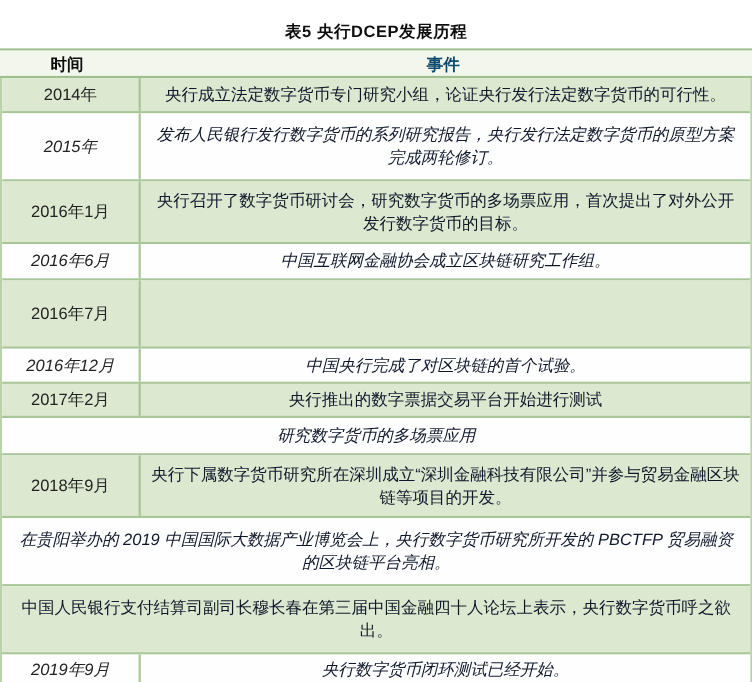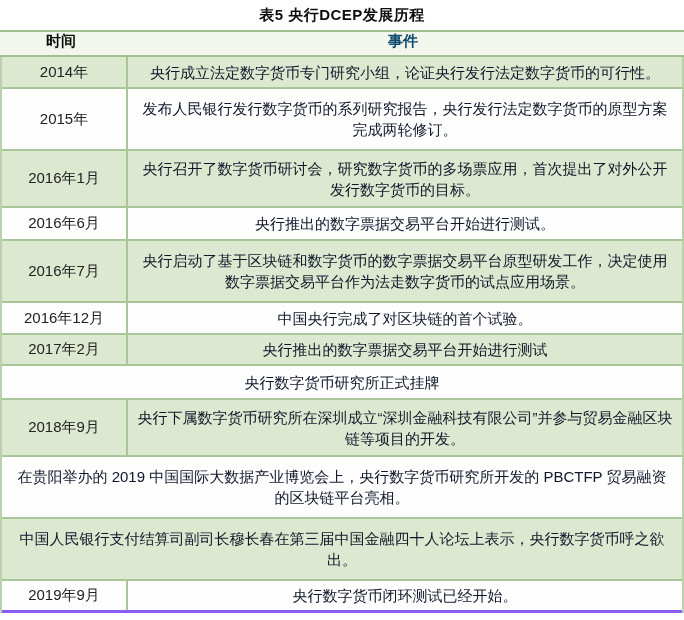--- a/index.html
+++ b/index.html
@@ -9,29 +9,29 @@
     font-family:"Liberation Sans","DejaVu Sans",sans-serif;
     color:#1f1f1f;
     position:relative;
     overflow:hidden;
   }
   .title{
     text-align:center;
     font-weight:bold;
     font-size:15px;
     color:#0d0d0d;
-    padding:6px 0 5px 0;
+    padding:20px 0 5px 0;
     letter-spacing:0.5px;
   }
   .table-wrap{
     border-top:2px solid #9fbf8e;
   }
   .header-row{
     display:flex;
-    align-items:flex-start;
+    align-items:flex-end;
     height:23px;
     background:#f2f6ec;
     border-bottom:2px solid #9fbf8e;
   }
   .header-time{
     width:122px;
     text-align:center;
     font-weight:bold;
     font-size:15px;
     color:#0d0d0d;
@@ -47,21 +47,21 @@
     border-left:2px solid #b9d2aa;
     border-right:2px solid #b9d2aa;
   }
   .row{
     display:flex;
     align-items:stretch;
     border-bottom:2px solid #a8c698;
   }
   .row:last-child{border-bottom:3px solid #8b5cf6;}
   .row.green{background:#dce9d0;}
-  .row.white{background:#fefefe;}
+  .row.white{background:#fefefe;font-style:italic;}
   .tcell{
     width:120px;
     border-right:2px solid #a8c698;
     display:flex;
     align-items:center;
     justify-content:center;
     font-size:15px;
     color:#222222;
     padding:2px 2px;
   }
@@ -106,40 +106,39 @@
       <div class="ecell">发布人民银行发行数字货币的系列研究报告，央行发行法定数字货币的原型方案完成两轮修订。</div>
     </div>
 
     <div class="row green" style="min-height:55px">
       <div class="tcell">2016年1月</div>
       <div class="ecell">央行召开了数字货币研讨会，研究数字货币的多场票应用，首次提出了对外公开发行数字货币的目标。</div>
     </div>
 
     <div class="row white" style="min-height:31px">
       <div class="tcell">2016年6月</div>
-      <div class="ecell">央行推出的数字票据交易平台开始进行测试。</div>
+      <div class="ecell">中国互联网金融协会成立区块链研究工作组。</div>
     </div>
 
     <div class="row green" style="min-height:60px">
       <div class="tcell">2016年7月</div>
-      <div class="ecell">央行启动了基于区块链和数字货币的数字票据交易平台原型研发工作，决定使用数字票据交易平台作为法走数字货币的试点应用场景。</div>
     </div>
 
     <div class="row white" style="min-height:30px">
       <div class="tcell">2016年12月</div>
       <div class="ecell">中国央行完成了对区块链的首个试验。</div>
     </div>
 
     <div class="row green" style="min-height:28px">
       <div class="tcell">2017年2月</div>
       <div class="ecell">央行推出的数字票据交易平台开始进行测试</div>
     </div>
 
     <div class="row white" style="min-height:32px">
-      <div class="ecell">央行数字货币研究所正式挂牌</div>
+      <div class="ecell">研究数字货币的多场票应用</div>
     </div>
 
     <div class="row green" style="min-height:55px">
       <div class="tcell">2018年9月</div>
       <div class="ecell">央行下属数字货币研究所在深圳成立“深圳金融科技有限公司”并参与贸易金融区块链等项目的开发。</div>
     </div>
 
     <div class="row white" style="min-height:60px">
       <div class="ecell">在贵阳举办的 2019 中国国际大数据产业博览会上，央行数字货币研究所开发的 PBCTFP 贸易融资的区块链平台亮相。</div>
     </div>

